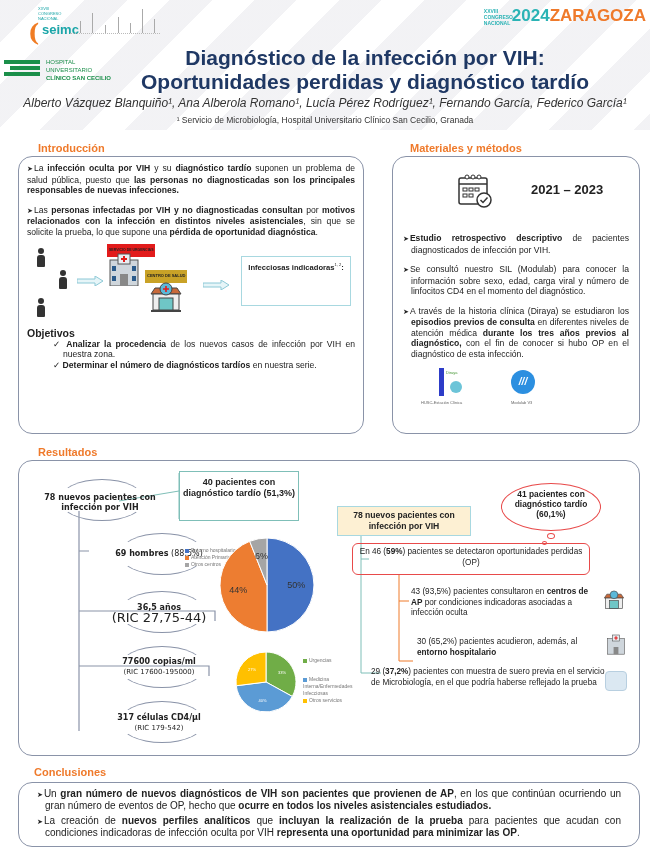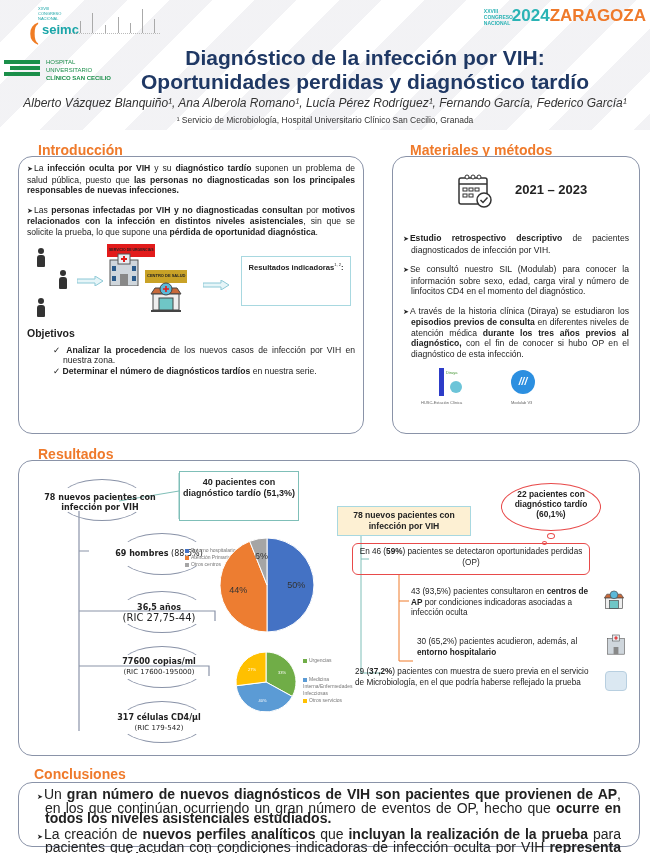--- a/index.html
+++ b/index.html
@@ -18,33 +18,33 @@
   .hosp-bars div { height:4px; background:#1b8f4a; margin-bottom:2px; }
   .hosp-txt { position:absolute; left:42px; top:0; font-size:6px; line-height:8px; color:#1b8f4a; }
   .hosp-txt b { font-size:6px; }
   .congress { right: 4px; top: 6px; font-weight:bold; font-size:17px; }
   .congress .small { font-size:5px; color:#2bb3b5; display:inline-block; line-height:6px; vertical-align:middle; margin-right:4px; width:24px; }
   .congress .y { color:#2bb3b5; }
   .congress .c { color:#ef7a2b; }
   .title { left: 130px; top: 46px; width: 470px; text-align: center; font-size: 21px; font-weight: bold; color: #1f3864; line-height: 24px; }
   .authors { left: 0; top: 96px; width: 650px; text-align:center; font-size: 12px; font-style: italic; color:#333; }
   .affil { left: 0; top: 115px; width: 650px; text-align:center; font-size: 8.5px; color:#333; }
-  .sec-title { font-size: 14px; font-weight: bold; color: #ef7a2b; }
+  .sec-title { font-size: 11px; font-weight: bold; color: #ef7a2b; }
   .box { border: 1.5px solid #8a93a8; border-radius: 14px; background:#fff; }
   .intro-box { left: 18px; top: 156px; width: 346px; height: 278px; padding: 6px 8px; font-size: 8.6px; line-height: 10.5px; text-align: justify; }
   .bullet::before { content: "➤"; font-size: 7px; margin-right: 1px; }
   .intro-box p { margin-bottom: 9px; }
   .mm-box { left: 392px; top: 156px; width: 248px; height: 278px; padding: 8px 10px; font-size: 8.6px; line-height: 10.5px; text-align: justify; }
   .mm-box p { margin-bottom: 9px; padding-left: 8px; text-indent: -8px; }
   .cal-icon { position:absolute; left: 64px; top: 16px; width: 36px; height: 36px; }
-  .years { position:absolute; left: 122px; top: 28px; font-size: 13px; font-weight: bold; }
+  .years { position:absolute; left: 138px; top: 28px; font-size: 13px; font-weight: bold; }
   .res-box { left: 18px; top: 460px; width: 622px; height: 296px; }
-  .concl-box { left: 18px; top: 782px; width: 622px; height: 65px; padding: 6px 18px; font-size: 14px; line-height: 10.5px; text-align: justify; }
+  .concl-box { left: 18px; top: 782px; width: 622px; height: 65px; padding: 6px 18px; font-size: 10px; line-height: 10.5px; text-align: justify; }
   .concl-box p { margin-bottom: 5px; padding-left: 8px; text-indent: -8px; }
-  .obj-title { font-size: 10.5px; font-weight: bold; margin: 2px 0 6px 0; }
+  .obj-title { font-size: 10.5px; font-weight: bold; margin: 2px 0 0 0; }
   .obj-list { padding-left: 26px; font-size: 8.6px; line-height: 10.5px; }
   .obj-list div { padding-left: 10px; text-indent: -10px; }
   .check::before { content: "✓ "; font-weight: normal; }
   .person { position:absolute; width: 8px; height: 18px; }
   .person .h { width:6px; height:6px; border-radius:50%; background:#333; margin:0 auto; }
   .person .b { width:8px; height:12px; background:#333; border-radius:3px 3px 1px 1px; margin-top:1px; }
   .arrow-r { position:absolute; width: 26px; height: 10px; }
   .tag-red { position:absolute; background:#e21b1b; font-size:3.5px; color:#222; padding:1px 2px; font-weight:bold; }
   .tag-gold { position:absolute; background:#c9a227; font-size:4px; color:#222; padding:1px 2px; font-weight:bold; }
   .cond-box { position:absolute; left: 226px; top: 142px; width: 110px; height: 50px; border: 1.5px solid #a8d8e0; font-size: 7.6px; line-height: 9.5px; text-align: center; padding: 3px; }
@@ -139,21 +139,21 @@
         <rect x="4" y="12" width="26" height="16" fill="#eee" stroke="#444"></rect>
       <circle cx="17" cy="7" r="6" fill="#5ab8d8" stroke="#444"></circle>
         <path d="M17 4v6M14 7h6" stroke="#e21b1b" stroke-width="1.6"></path>
       <rect x="10" y="16" width="14" height="12" fill="#6fc6c6" stroke="#444"></rect>
         <rect x="2" y="28" width="30" height="2" fill="#444"></rect>
     </svg>
     <svg class="arrow-r" style="left:176px;top:34px" viewBox="0 0 26 10">
         <path d="M0 3h18V0l8 5-8 5V7H0z" fill="#e6f5f8" stroke="#8cc8d6"></path>
       </svg>
     <div class="cond-box" style="left:214px;top:10px">
-      <b>Resultados indicadoras</b><sup style="font-size:4px">1, 2</sup><b>:</b><br>
+      <b>Infecciosas indicadoras</b><sup style="font-size:4px">1, 2</sup><b>:</b><br>
     </div>
   </div>
   <div class="obj-title">Objetivos</div>
   <div class="obj-list">
     <div class="check"><b>Analizar la procedencia</b><span> de los nuevos casos de infección por VIH en nuestra zona.</span></div>
     <div class="check"><b>Determinar el número de diagnósticos tardíos</b><span> en nuestra serie.</span></div>
   </div>
 </div>
 
 <div class="abs sec-title" style="left:410px;top:142px">Materiales y métodos</div>
@@ -201,21 +201,21 @@
     <path d="M380 114V200H394 M380 140H390" stroke="#ef7a2b" stroke-width="1" fill="none"></path>
   </svg>
   <div class="bubble" style="left:40px;top:18px"></div>
   <div class="res-text" style="left:16px;top:32px;width:130px;font-weight:bold">78 nuevos pacientes con infección por VIH</div>
   <div class="late-box">40 pacientes con diagnóstico tardío (51,3%)</div>
 
   <div class="bubble" style="left:100px;top:72px"></div>
   <div class="res-text" style="left:70px;top:88px;width:140px"><b>69 hombres</b><span> (88,5%)</span></div>
 
   <div class="bubble" style="left:100px;top:130px"></div>
-  <div class="res-text" style="left:70px;top:142px;width:140px"><b>36,5 años</b><br><span style="font-size:10px">(RIC 27,75-44)</span></div>
+  <div class="res-text" style="left:70px;top:142px;width:140px"><b>36,5 años</b><br><span style="font-size:13px">(RIC 27,75-44)</span></div>
 
   <div class="bubble" style="left:100px;top:185px"></div>
   <div class="res-text" style="left:70px;top:196px;width:140px"><b>77600 copias/ml</b><br><span style="font-size:7px">(RIC 17600-195000)</span></div>
 
   <div class="bubble" style="left:100px;top:240px"></div>
   <div class="res-text" style="left:70px;top:252px;width:140px"><b>317 células CD4/µl</b><br><span style="font-size:7px">(RIC 179-542)</span></div>
 
   <div class="legend" style="left:166px;top:86px">
     <div><span class="sw" style="background:#4472c4"></span><span>Entorno hospitalario</span></div>
     <div><span class="sw" style="background:#ed7d31"></span><span>Atención Primaria</span></div>
@@ -237,40 +237,40 @@
       <text x="27.514707548705516" y="50.603876196886944" text-anchor="middle" font-size="4" font-family="Liberation Sans, sans-serif" fill="#fff">40%</text>
       <path d="M31,31L1.236558960565663,34.759997006929126A30,30 0 0 1 30.999999999999993,1Z" fill="#ffc000" stroke="#fff"></path>
       <text x="17.047934104873455" y="20.0329326383134" text-anchor="middle" font-size="4" font-family="Liberation Sans, sans-serif" fill="#fff">27%</text>
     </svg>
   <div class="legend" style="left:284px;top:196px;width:52px">
     <div><span class="sw" style="background:#70ad47"></span><span>Urgencias</span></div>
     <div style="margin-top:12px"><span class="sw" style="background:#5b9bd5"></span><span>Medicina Interna/Enfermedades Infecciosas</span></div>
     <div><span class="sw" style="background:#ffc000"></span><span>Otros servicios</span></div>
   </div>
 
-  <div class="cloud">22 pacientes con diagnóstico tardío (60,1%)</div>
+  <div class="cloud">41 pacientes con diagnóstico tardío (60,1%)</div>
   <div class="dot" style="left:528px;top:72px;width:8px;height:6px"></div>
   <div class="dot" style="left:523px;top:80px;width:5px;height:4px"></div>
   <div class="yellow-box">78 nuevos pacientes con infección por VIH</div>
   <div class="op-box"><span>En 46 (</span><b>59%</b><span>) pacientes se detectaron oportunidades perdidas (OP)</span></div>
   <div class="plain-txt" style="left:392px;top:126px;width:186px"><span>43 (93,5%) pacientes consultaron en </span><b>centros de AP</b><span> por condiciones indicadoras asociadas a infección oculta</span></div>
   <svg style="position:absolute;left:584px;top:128px" width="22" height="22" viewBox="0 0 34 30">
     <path d="M2 12 6 6h22l4 6z" fill="#c8693a" stroke="#444"></path>
       <rect x="4" y="12" width="26" height="16" fill="#eee" stroke="#444"></rect>
     <circle cx="17" cy="7" r="6" fill="#5ab8d8" stroke="#444"></circle>
       <rect x="10" y="16" width="14" height="12" fill="#6fc6c6" stroke="#444"></rect>
   </svg>
   <div class="plain-txt" style="left:398px;top:176px;width:178px"><span>30 (65,2%) pacientes acudieron, además, al </span><b>entorno hospitalario</b></div>
   <svg style="position:absolute;left:588px;top:172px" width="18" height="22" viewBox="0 0 30 34">
     <rect x="1" y="8" width="28" height="26" fill="#cfd6dc" stroke="#555"></rect>
       <rect x="9" y="2" width="12" height="10" fill="#e9eef2" stroke="#555"></rect>
     <path d="M15 4v6M12 7h6" stroke="#e21b1b" stroke-width="2"></path>
       <rect x="11" y="22" width="8" height="12" fill="#888"></rect>
   </svg>
-  <div class="plain-txt" style="left:336px;top:206px;width:236px"><span>29 (</span><b>37,2%</b><span>) pacientes con muestra de suero previa en el servicio de Microbiología, en el que podría haberse reflejado la prueba</span></div>
+  <div class="plain-txt" style="left:352px;top:206px;width:236px"><span>29 (</span><b>37,2%</b><span>) pacientes con muestra de suero previa en el servicio de Microbiología, en el que podría haberse reflejado la prueba</span></div>
   <div style="position:absolute;left:586px;top:210px;width:22px;height:20px;border-radius:4px;background:#dbe8f2;border:1px solid #b8cfe0"></div>
 </div>
 
 <div class="abs sec-title" style="left:34px;top:766px">Conclusiones</div>
 <div class="abs box concl-box">
   <p class="bullet"><span>Un </span><b>gran número de nuevos diagnósticos de VIH son pacientes que provienen de AP</b><span>, en los que continúan ocurriendo un gran número de eventos de OP, hecho que </span><b>ocurre en todos los niveles asistenciales estudiados.</b></p>
   <p class="bullet"><span>La creación de </span><b>nuevos perfiles analíticos</b><span> que </span><b>incluyan la realización de la prueba</b><span> para pacientes que acudan con condiciones indicadoras de infección oculta por VIH </span><b>representa una oportunidad para minimizar las OP</b><span>.</span></p>
 </div>
 
 </body></html>

